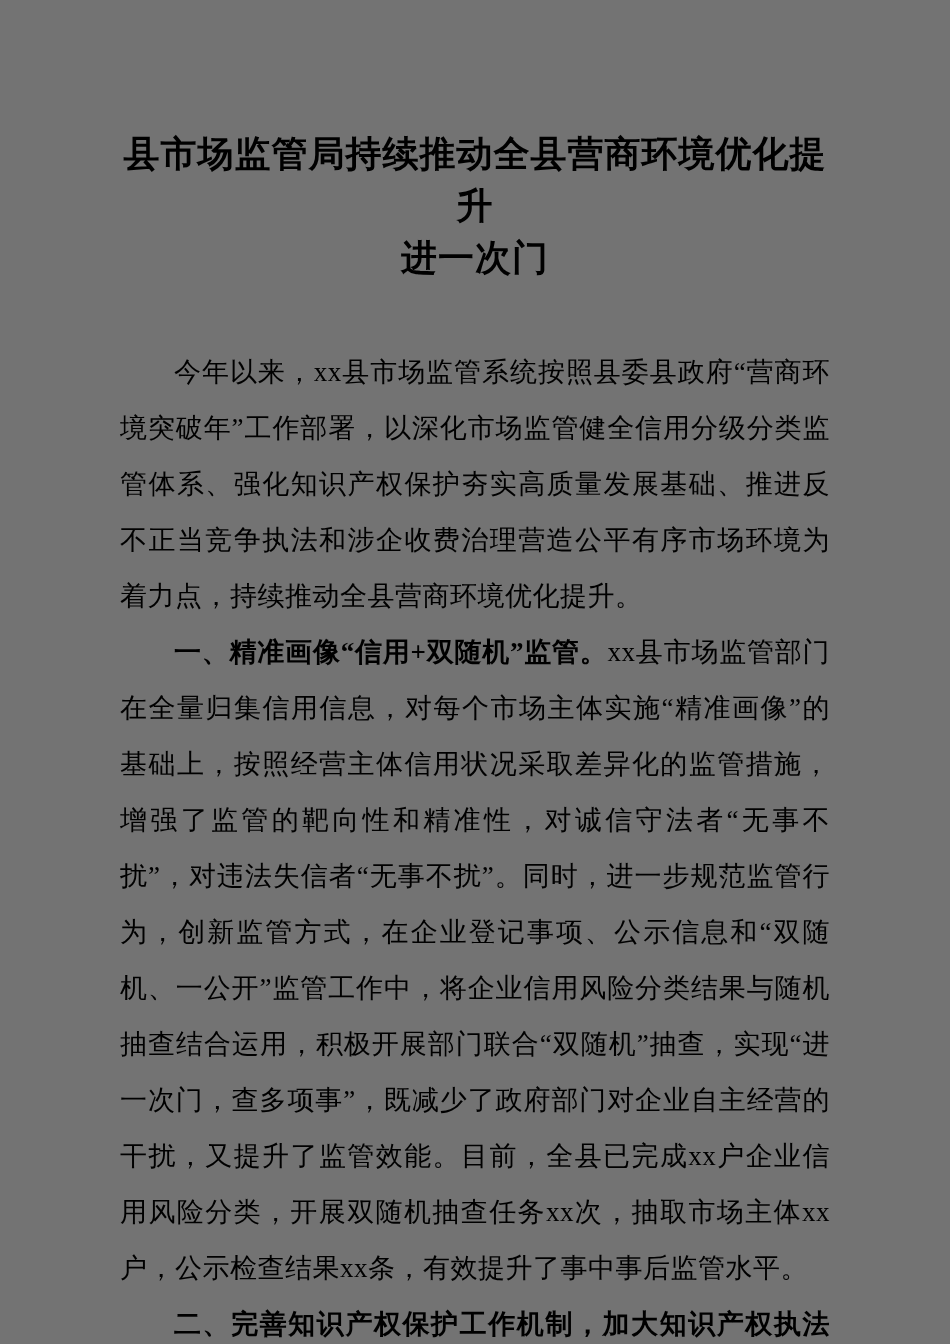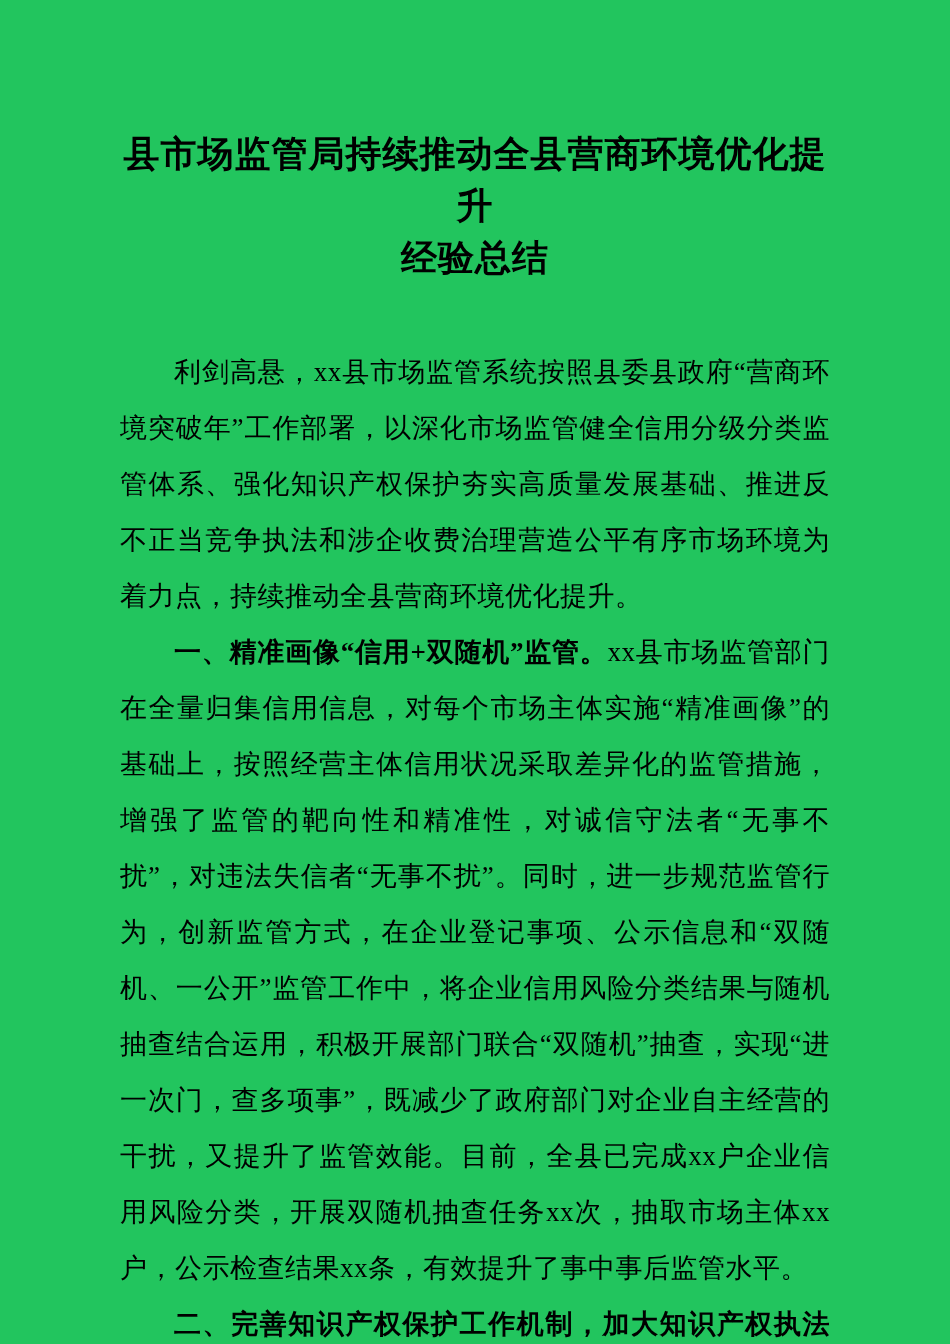--- a/index.html
+++ b/index.html
@@ -8,21 +8,21 @@
     background: #ffffff;
   }
   body {
     font-family: "Liberation Serif", "DejaVu Serif", serif;
     color: #000000;
   }
   .page {
     width: 950px;
     height: 1344px;
     margin: 0 auto;
-    background: #22c55e;
+    background: #737373;
     box-sizing: border-box;
     padding: 128px 120px 0 120px;
     overflow: hidden;
   }
   .doc-title {
     text-align: center;
     font-weight: bold;
     font-size: 36px;
     line-height: 52px;
     letter-spacing: 1px;
@@ -48,26 +48,26 @@
     display: none;
   }
 </style>
 </head>
 <body>
 
 <div class="page">
 
   <h1 class="doc-title">
     <span class="title-line">县市场监管局持续推动全县营商环境优化提升</span>
-    <span class="title-line">经验总结</span>
+    <span class="title-line">进一次门</span>
   </h1>
 
   <div class="body-text">
 
-    <p class="para"><span class="text">利剑高悬，xx县市场监管系统按照县委县政府“营商环境突破年”工作部署，以深化市场监管健全信用分级分类监管体系、强化知识产权保护夯实高质量发展基础、推进反不正当竞争执法和涉企收费治理营造公平有序市场环境为着力点，持续推动全县营商环境优化提升。</span></p>
+    <p class="para"><span class="text">今年以来，xx县市场监管系统按照县委县政府“营商环境突破年”工作部署，以深化市场监管健全信用分级分类监管体系、强化知识产权保护夯实高质量发展基础、推进反不正当竞争执法和涉企收费治理营造公平有序市场环境为着力点，持续推动全县营商环境优化提升。</span></p>
 
     <p class="para"><span class="lead">一、精准画像“信用+双随机”监管。</span><span class="text">xx县市场监管部门在全量归集信用信息，对每个市场主体实施“精准画像”的基础上，按照经营主体信用状况采取差异化的监管措施，增强了监管的靶向性和精准性，对诚信守法者“无事不扰”，对违法失信者“无事不扰”。同时，进一步规范监管行为，创新监管方式，在企业登记事项、公示信息和“双随机、一公开”监管工作中，将企业信用风险分类结果与随机抽查结合运用，积极开展部门联合“双随机”抽查，实现“进一次门，查多项事”，既减少了政府部门对企业自主经营的干扰，又提升了监管效能。目前，全县已完成xx户企业信用风险分类，开展双随机抽查任务xx次，抽取市场主体xx户，公示检查结果xx条，有效提升了事中事后监管水平。</span></p>
 
     <p class="para"><span class="lead">二、完善知识产权保护工作机制，加大知识产权执法力度</span></p>
 
   </div>
 
 </div>
 
 </body></html>

